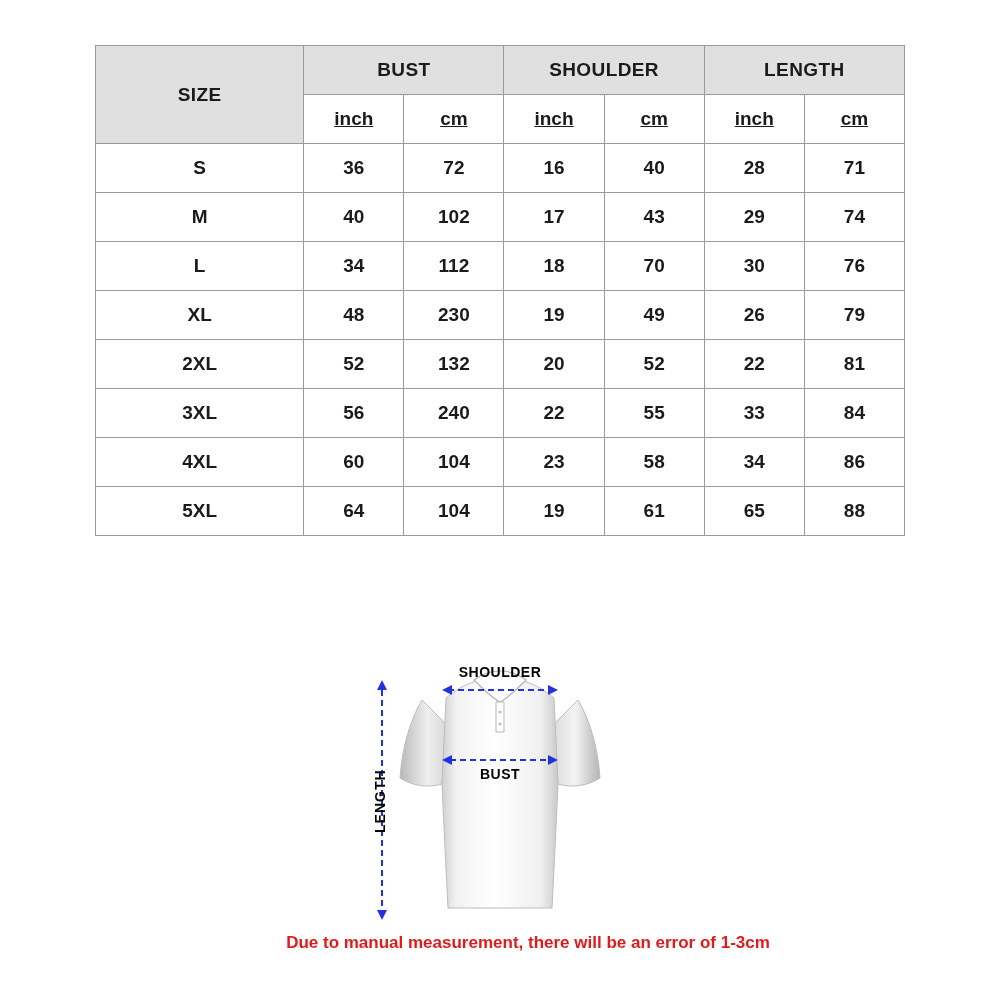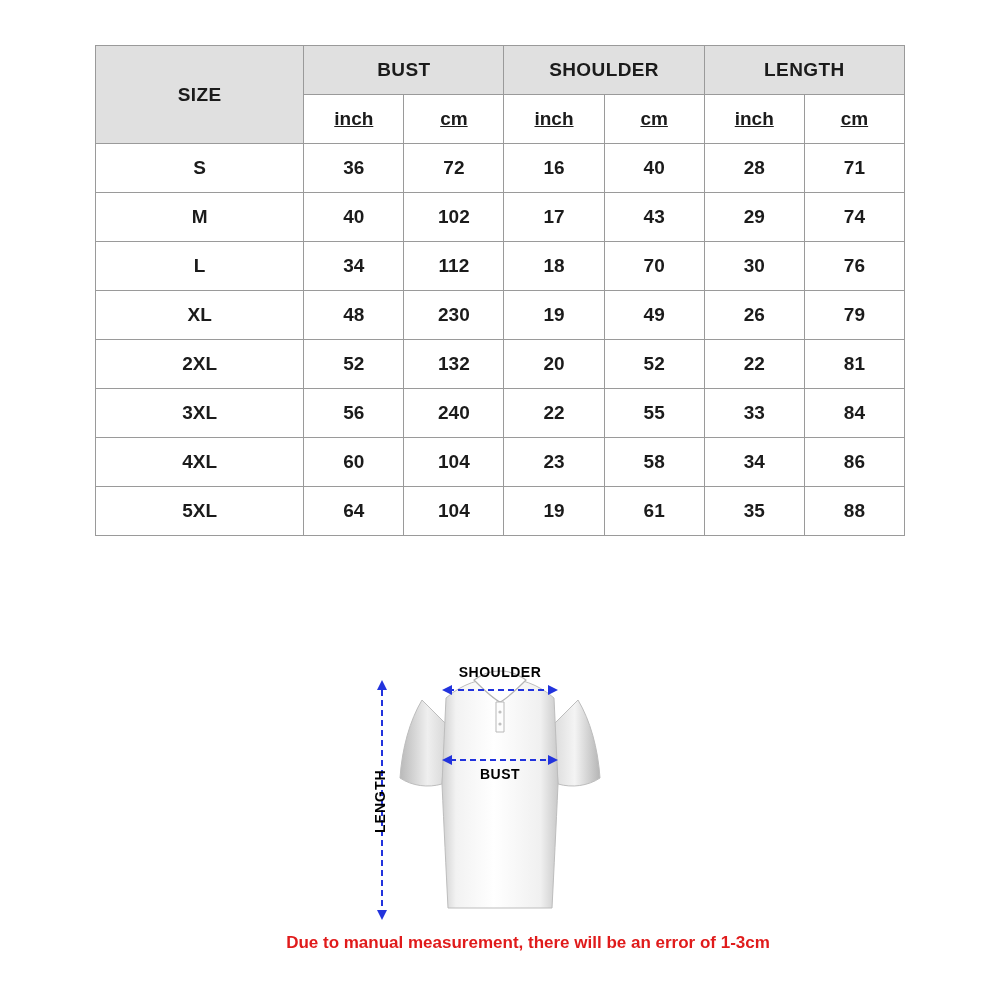--- a/index.html
+++ b/index.html
@@ -221,21 +221,21 @@
           <td class="val-cell">58</td>
           <td class="val-cell">34</td>
           <td class="val-cell">86</td>
         </tr>
         <tr>
           <td class="size-cell">5XL</td>
           <td class="val-cell">64</td>
           <td class="val-cell">104</td>
           <td class="val-cell">19</td>
           <td class="val-cell">61</td>
-          <td class="val-cell">35</td>
+          <td class="val-cell">65</td>
           <td class="val-cell">88</td>
         </tr>
       </tbody>
   </table>
 </div>
 
 <div class="illus">
   <svg class="shirt-svg" width="300" height="300" viewBox="0 0 300 300">
     <defs>
       <linearGradient id="bodyGrad" x1="0" y1="0" x2="1" y2="0">

